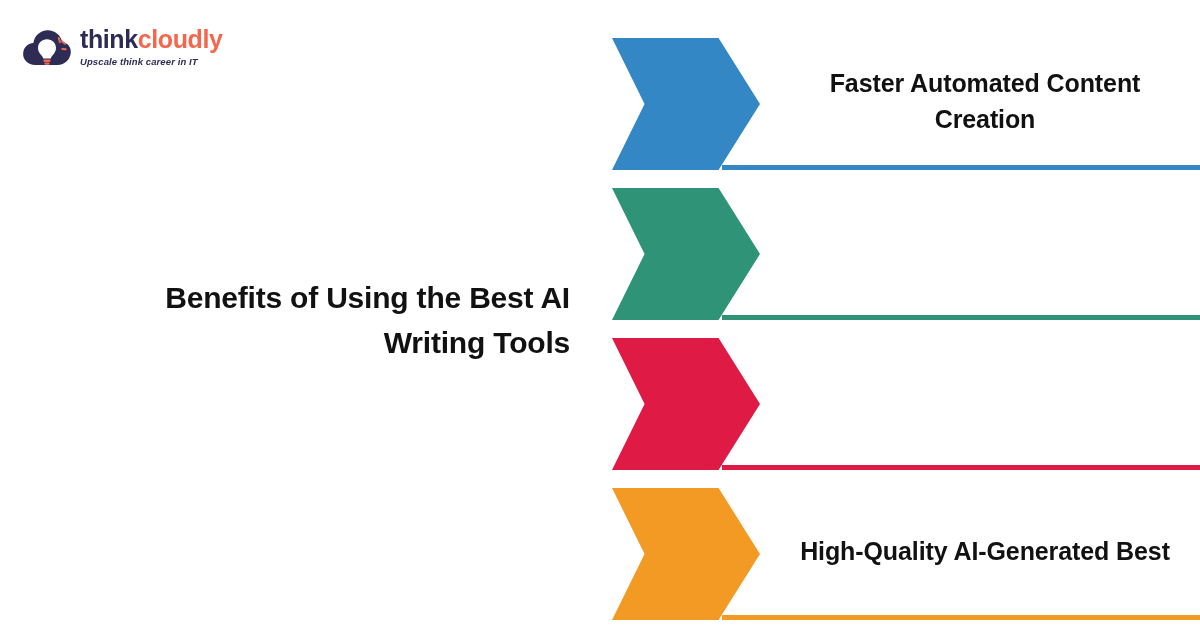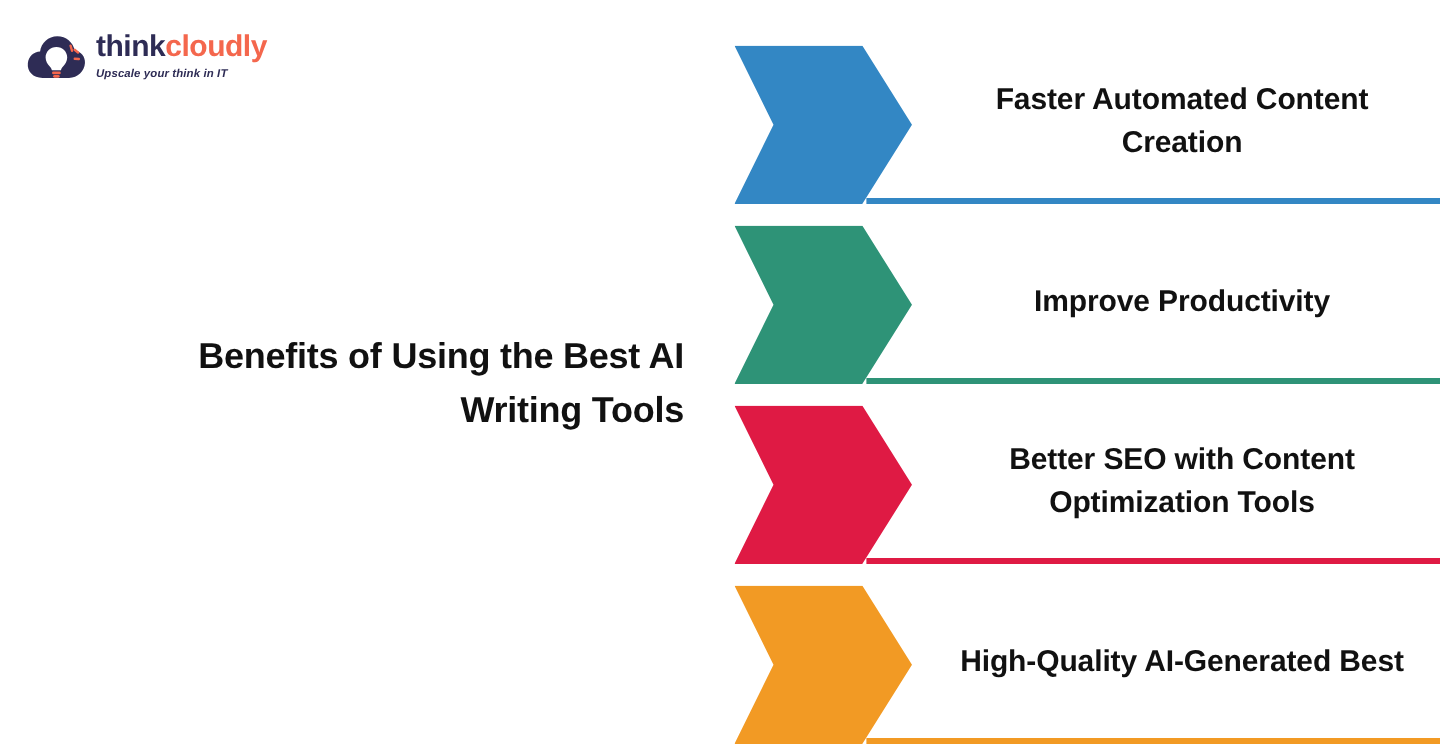--- a/index.html
+++ b/index.html
@@ -143,44 +143,42 @@
              C20.4 31.4 21.0 32.4 21.2 33.6 L28.8 33.6 C29.0 32.4 29.6 31.4 30.7 30.2
              C32.4 28.3 34.0 26.0 34.0 22.9 C34.0 18.1 30.1 14.2 25 14.2 Z" fill="#ffffff"></path>
     <rect x="21.4" y="34.6" width="7.2" height="2.3" rx="1.1" fill="#f4674d"></rect>
     <rect x="22.3" y="37.5" width="5.4" height="2.2" rx="1.1" fill="#f4674d"></rect>
     <rect x="36.4" y="12.0" width="2.0" height="6.4" rx="1.0" fill="#f4674d" transform="rotate(-16 37.4 15.2)"></rect>
     <rect x="40.6" y="14.8" width="2.0" height="5.6" rx="1.0" fill="#f4674d" transform="rotate(-52 41.6 17.6)"></rect>
     <rect x="41.0" y="21.4" width="2.0" height="5.4" rx="1.0" fill="#f4674d" transform="rotate(-86 42.0 24.1)"></rect>
   </svg>
   <div class="logo-text">
     <div class="wordmark"><span class="w-think">think</span><span class="w-cloudly">cloudly</span></div>
-    <div class="tagline">Upscale your think in IT</div>
+    <div class="tagline">Upscale think career in IT</div>
   </div>
 </div>
 
 <h1 class="headline">Benefits of Using the Best AI Writing Tools</h1>
 
 <div class="benefits">
 
   <div class="benefit-row r0">
     <div class="chevron" style="background-color: rgb(51, 135, 196);"></div>
     <div class="rule" style="background-color: rgb(51, 135, 196);"></div>
     <div class="benefit-label">Faster Automated Content Creation</div>
   </div>
 
   <div class="benefit-row r1">
     <div class="chevron" style="background-color: rgb(46, 147, 119);"></div>
     <div class="rule" style="background-color: rgb(46, 147, 119);"></div>
-    <div class="benefit-label">Improve Productivity</div>
   </div>
 
   <div class="benefit-row r2">
     <div class="chevron" style="background-color: rgb(223, 26, 68);"></div>
     <div class="rule" style="background-color: rgb(223, 26, 68);"></div>
-    <div class="benefit-label">Better SEO with Content Optimization Tools</div>
   </div>
 
   <div class="benefit-row r3">
     <div class="chevron" style="background-color: rgb(242, 154, 36);"></div>
     <div class="rule" style="background-color: rgb(242, 154, 36);"></div>
     <div class="benefit-label">High-Quality AI-Generated Best</div>
   </div>
 
 </div>
 

